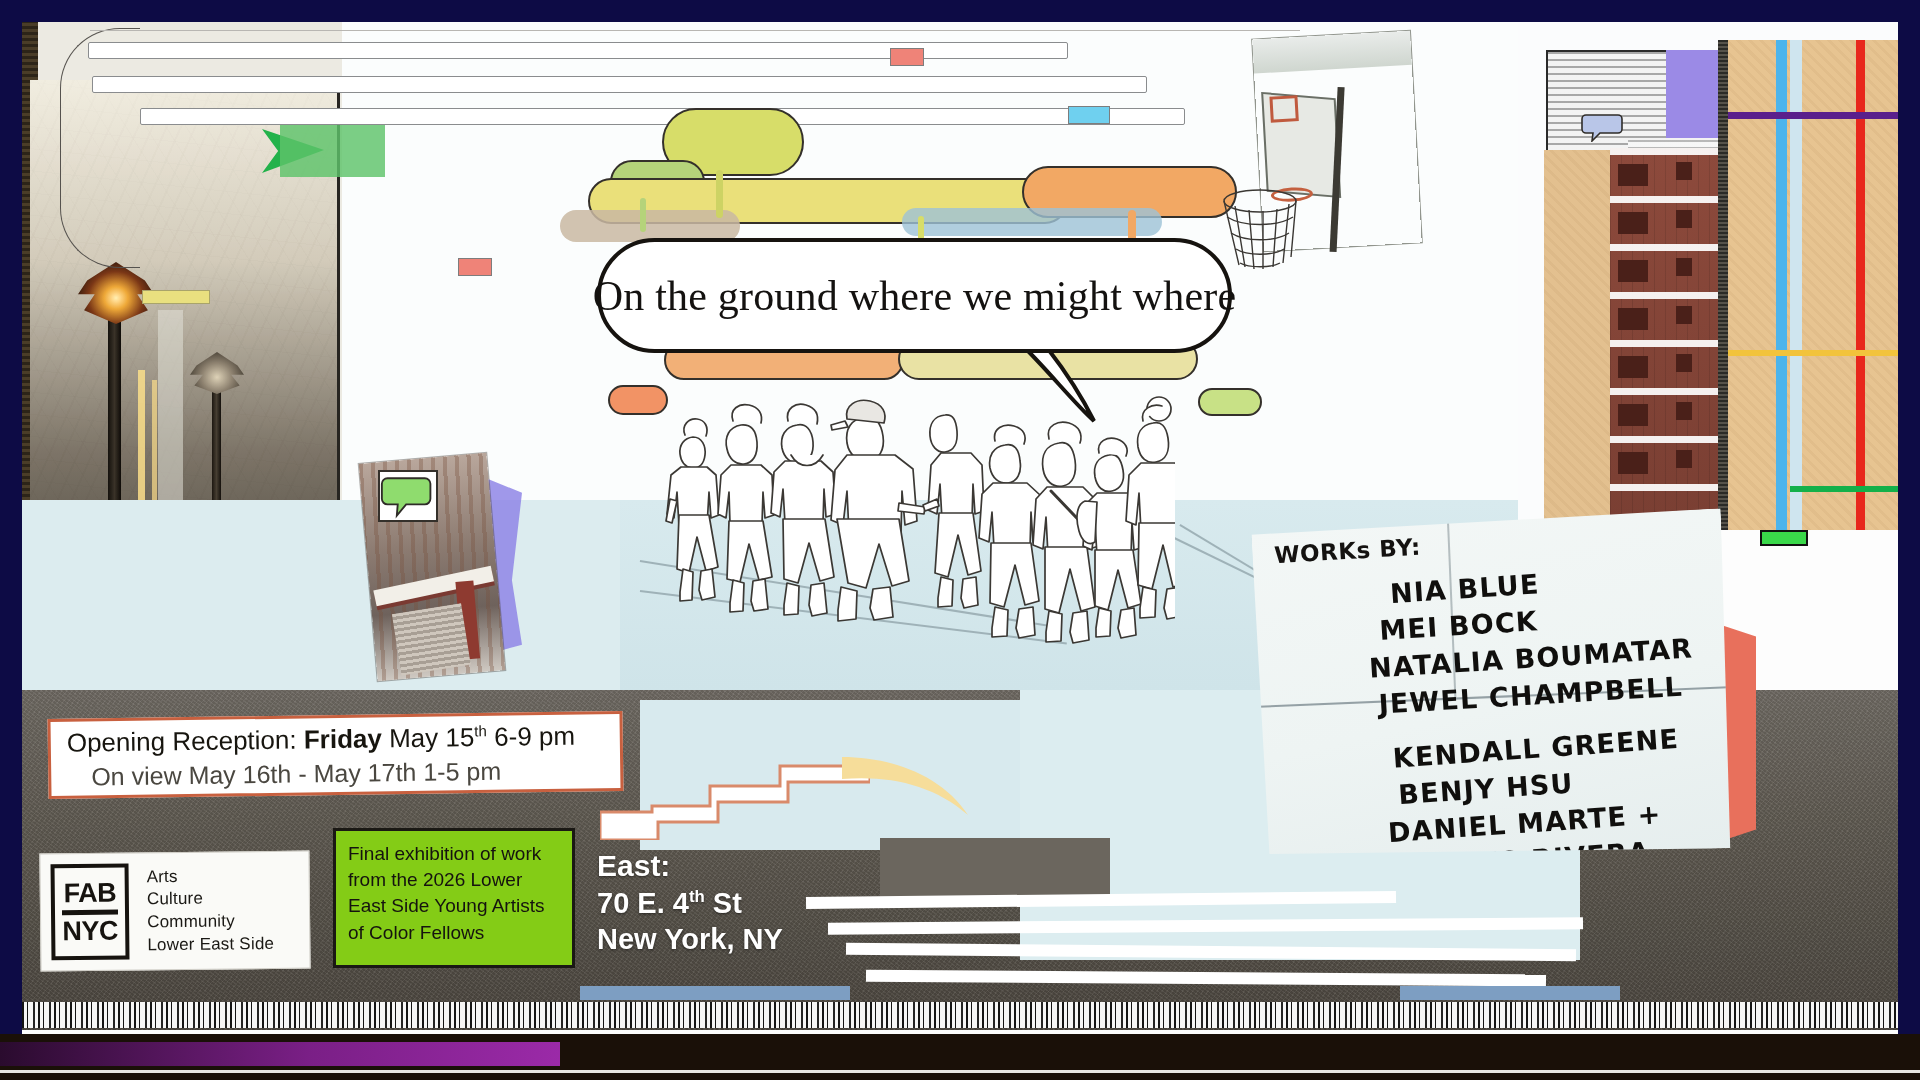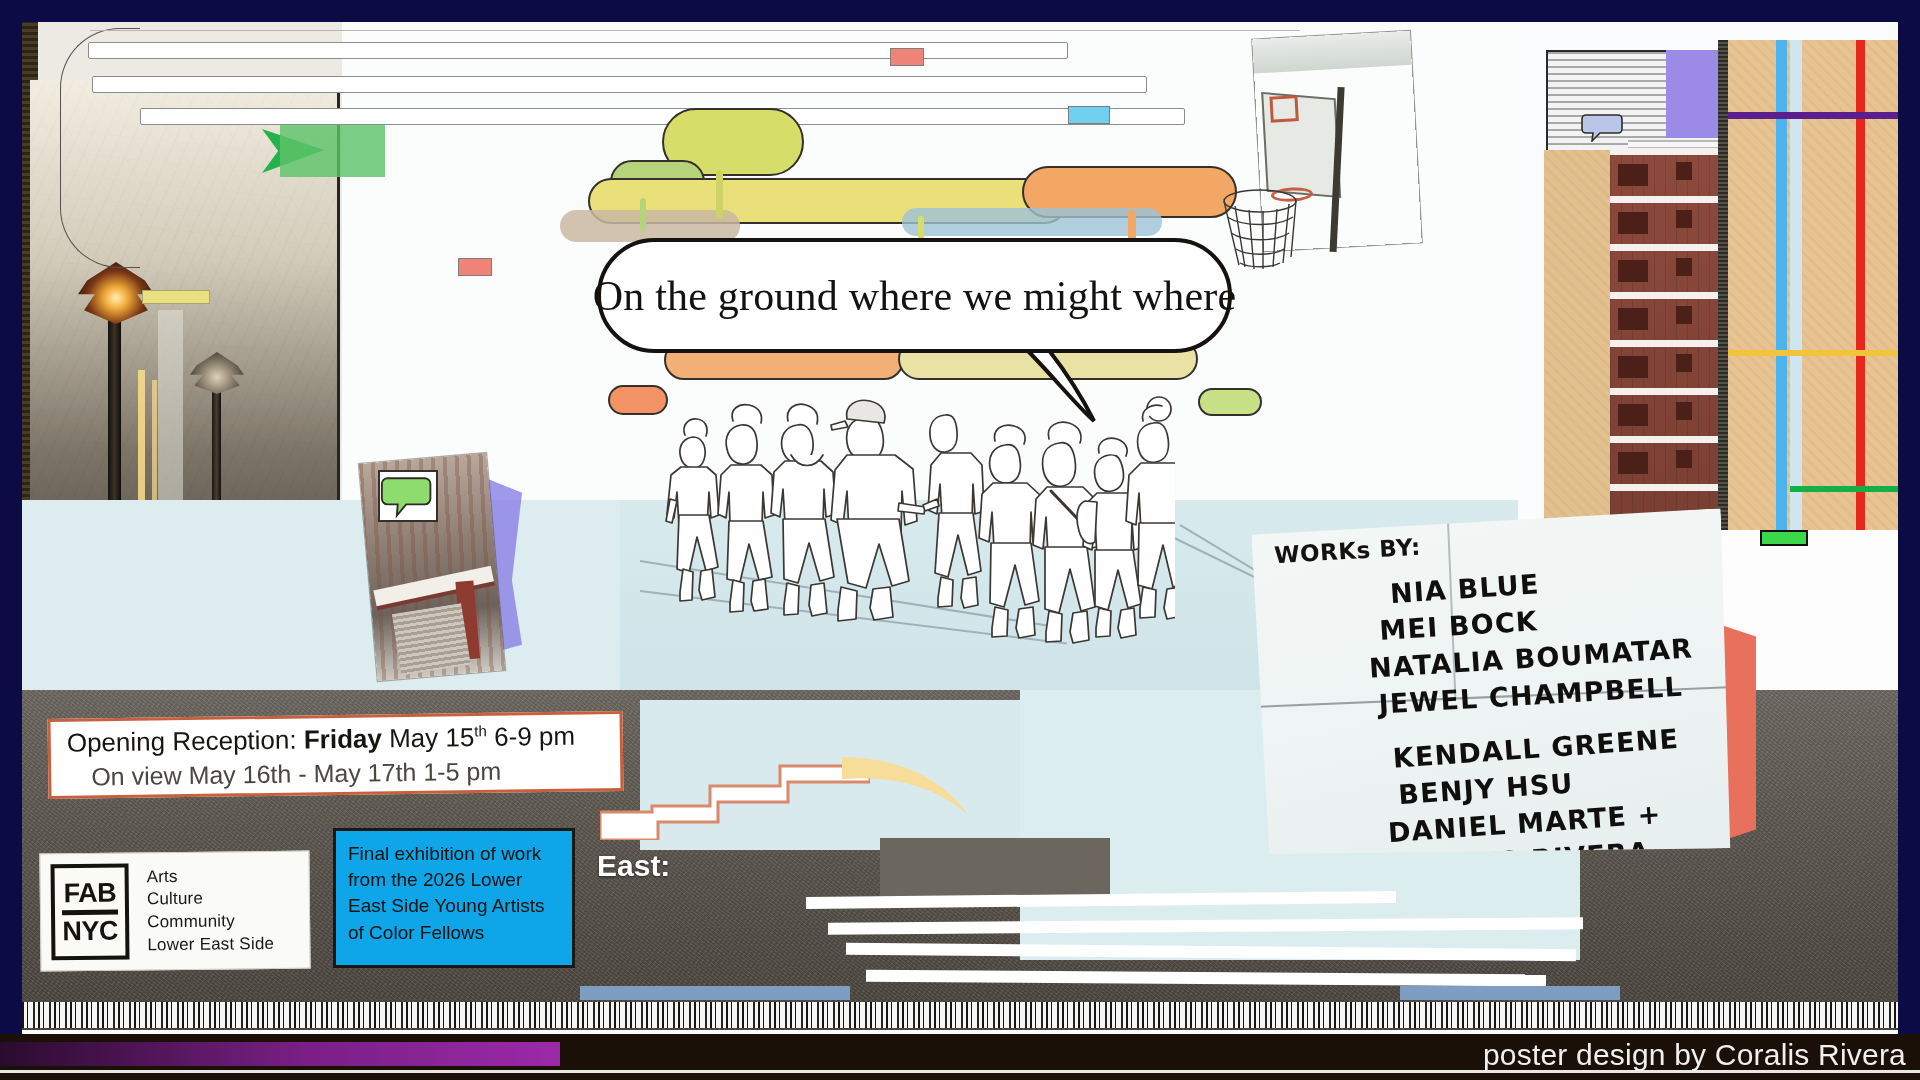--- a/index.html
+++ b/index.html
@@ -190,21 +190,21 @@
   .fab-mark { width:78px; height:96px; border:4px solid #16130f; display:flex; flex-direction:column;
               align-items:center; justify-content:center; margin-right:18px; }
   .fab-mark .fb { font-size:27px; font-weight:bold; letter-spacing:-.5px; line-height:1; color:#16130f; }
   .fab-mark .rule { width:56px; height:5px; background:#16130f; margin:3px 0; }
   .fab-words { display:flex; flex-direction:column; gap:2px; }
   .fab-words span { font-size:17px; color:#1a1814; line-height:1.22; letter-spacing:.2px; }
 
   
   .finalbox {
     position:absolute; left:333px; top:828px; width:242px; height:140px;
-    background:#0ea5e9; border:3px solid #1a1814; z-index:22; padding:10px 12px;
+    background:#84cc16; border:3px solid #1a1814; z-index:22; padding:10px 12px;
   }
   .finalbox p { font-size:19px; line-height:1.38; color:#15130f; }
 
   
   .where { position:absolute; left:597px; top:848px; width:300px; z-index:22; }
   .where .w1 { font-size:30px; font-weight:bold; color:#ffffff; line-height:1.22; text-shadow:0 1px 3px rgba(0,0,0,.55); }
   .where .w2 { font-size:29px; font-weight:bold; color:#ffffff; line-height:1.25; text-shadow:0 1px 3px rgba(0,0,0,.55); }
 
   
   .works {
@@ -488,20 +488,22 @@
       <span>Lower East Side</span>
     </div>
   </div>
 
   <div class="finalbox">
     <p>Final exhibition of work from the 2026 Lower East Side Young Artists of Color Fellows</p>
   </div>
 
   <div class="where">
     <div class="w1">East:</div>
+    <div class="w2"><span>70 E. 4</span><sup>th</sup><span> St</span></div>
+    <div class="w2">New York, NY</div>
   </div>
 
   <div class="works-red"></div>
   <div class="works">
     <div class="works-crease"></div>
     <div class="works-crease2"></div>
     <div class="works-hdr">WORKs BY:</div>
     <ul class="wlist">
       <li class="wl0">NIA BLUE</li>
       <li class="wl1">MEI BOCK</li>
@@ -514,15 +516,14 @@
     </ul>
   </div>
 
   <div class="navytop"></div>
   <div class="navyleft"></div>
   <div class="navyright"></div>
 
   <div class="creditbar"></div>
   <div class="credit-purple"></div>
   <div class="credit-hair"></div>
-  <div class="credit-txt">poster design by Coralis Rivera</div>
 
 </div>
 
 </body></html>

